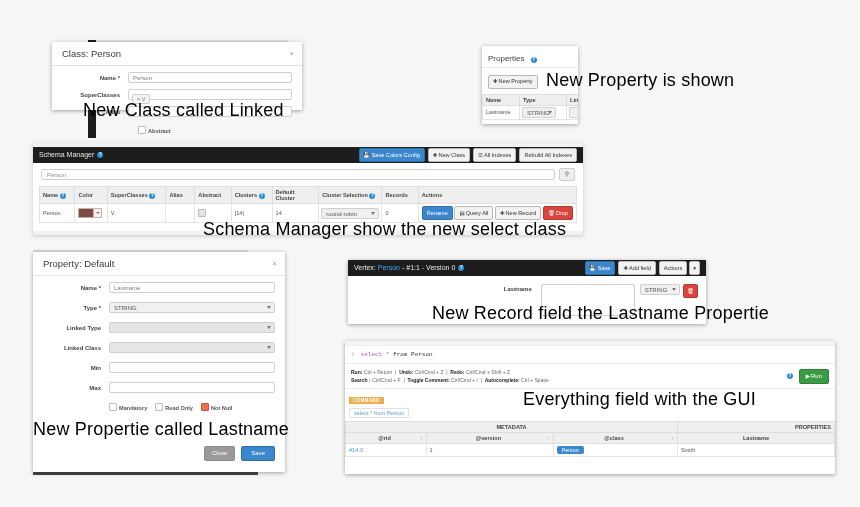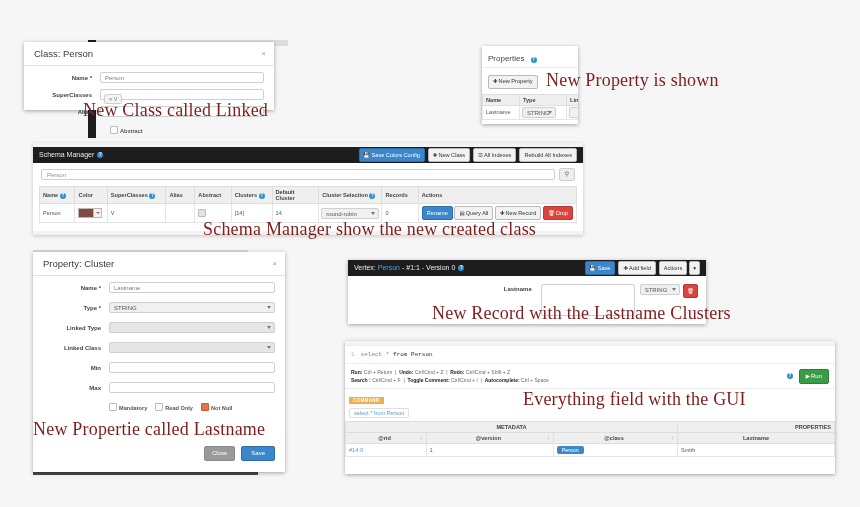--- a/index.html
+++ b/index.html
@@ -25,22 +25,22 @@
   .btn.red{background:#d9453c;border-color:#b93830;color:#fff;}
   .btn.green{background:#3b9c46;border-color:#2f7d38;color:#fff;}
   .btn.grey{background:#9a9a9a;border-color:#8a8a8a;color:#fff;}
   .ico{display:inline-block;font-size:5.5px;margin-right:1px;}
   .qmark{display:inline-block;width:8px;height:8px;border-radius:50%;
     background:#2b8fd4;color:#fff;font-size:6px;line-height:8px;text-align:center;
     font-weight:bold;}
   .qmark.sm{width:6px;height:6px;line-height:6px;font-size:4.5px;}
 
   
-  .anno{position:absolute;color:#7f1d1d;font-size:18px;white-space:nowrap;
-        font-family:Liberation Serif, serif;letter-spacing:.2px;}
+  .anno{position:absolute;color:#000000;font-size:18px;white-space:nowrap;
+        font-family:Liberation Sans, sans-serif;letter-spacing:.2px;}
 
   
   .modal .mhead{border-bottom:1px solid #e2e2e2;padding:6px 8px 6px 10px;
        display:flex;align-items:center;}
   .modal .mtitle{font-size:9.5px;color:#3a3a3a;}
   .modal .mclose{margin-left:auto;color:#9a9a9a;font-size:8px;cursor:pointer;}
   .frow{display:flex;align-items:flex-start;padding:3px 10px;}
   .flabel{width:58px;text-align:right;padding-right:8px;font-size:6px;
           font-weight:bold;color:#444;padding-top:3px;line-height:7px;}
   .fctl{flex:1;}
@@ -99,21 +99,21 @@
 </style>
 </head>
 <body>
 
 <div class="shadowbox" style="left:88px;top:40px;width:200px;height:6px;background:#dcdcdc;"></div>
 <div class="shadowbox" style="left:88px;top:40px;width:8px;height:98px;background:#1d1d1d;"></div>
 <div class="shadowbox" style="left:240px;top:250px;width:8px;height:225px;background:#1d1d1d;"></div>
 <div class="shadowbox" style="left:33px;top:250px;width:215px;height:5px;background:#d8d8d8;"></div>
 <div class="shadowbox" style="left:33px;top:472px;width:225px;height:3px;background:#4a4a4a;"></div>
 
-<div class="panel modal" style="left:24px;top:42px;width:250px;height:68px;">
+<div class="panel modal" style="left:52px;top:42px;width:250px;height:68px;">
   <div class="mhead">
     <span class="mtitle">Class: Person</span>
     <span class="mclose">×</span>
   </div>
   <div class="frow" style="padding-top:6px;">
     <div class="flabel">Name *</div>
     <div class="fctl">
       <div class="inp filled">Person</div>
     </div>
   </div>
@@ -241,21 +241,21 @@
           </td>
         </tr>
       </tbody>
         </table>
     </div>
   </div>
 </div>
 
 <div class="panel modal" style="left:33px;top:252px;width:252px;height:220px;">
   <div class="mhead">
-    <span class="mtitle">Property: Cluster</span>
+    <span class="mtitle">Property: Default</span>
     <span class="mclose">×</span>
   </div>
 
   <div class="frow" style="padding-top:6px;">
     <div class="flabel">Name *</div>
     <div class="fctl">
       <div class="inp filled">Lastname</div>
     </div>
   </div>
   <div class="frow" style="padding-top:6px;">
@@ -402,16 +402,16 @@
         <span class="badge">Person</span>
       </td>
       <td>Smith</td>
     </tr>
   </tbody>
     </table>
 </div>
 
 <div class="anno" style="left:83px;top:100px;">New Class called Linked</div>
 <div class="anno" style="left:546px;top:70px;">New Property is shown</div>
-<div class="anno" style="left:203px;top:219px;">Schema Manager show the new created class</div>
+<div class="anno" style="left:203px;top:219px;">Schema Manager show the new select class</div>
 <div class="anno" style="left:33px;top:419px;">New Propertie called Lastname</div>
-<div class="anno" style="left:432px;top:303px;">New Record with the Lastname Clusters</div>
+<div class="anno" style="left:432px;top:303px;">New Record field the Lastname Propertie</div>
 <div class="anno" style="left:523px;top:389px;">Everything field with the GUI</div>
 
 </body></html>

